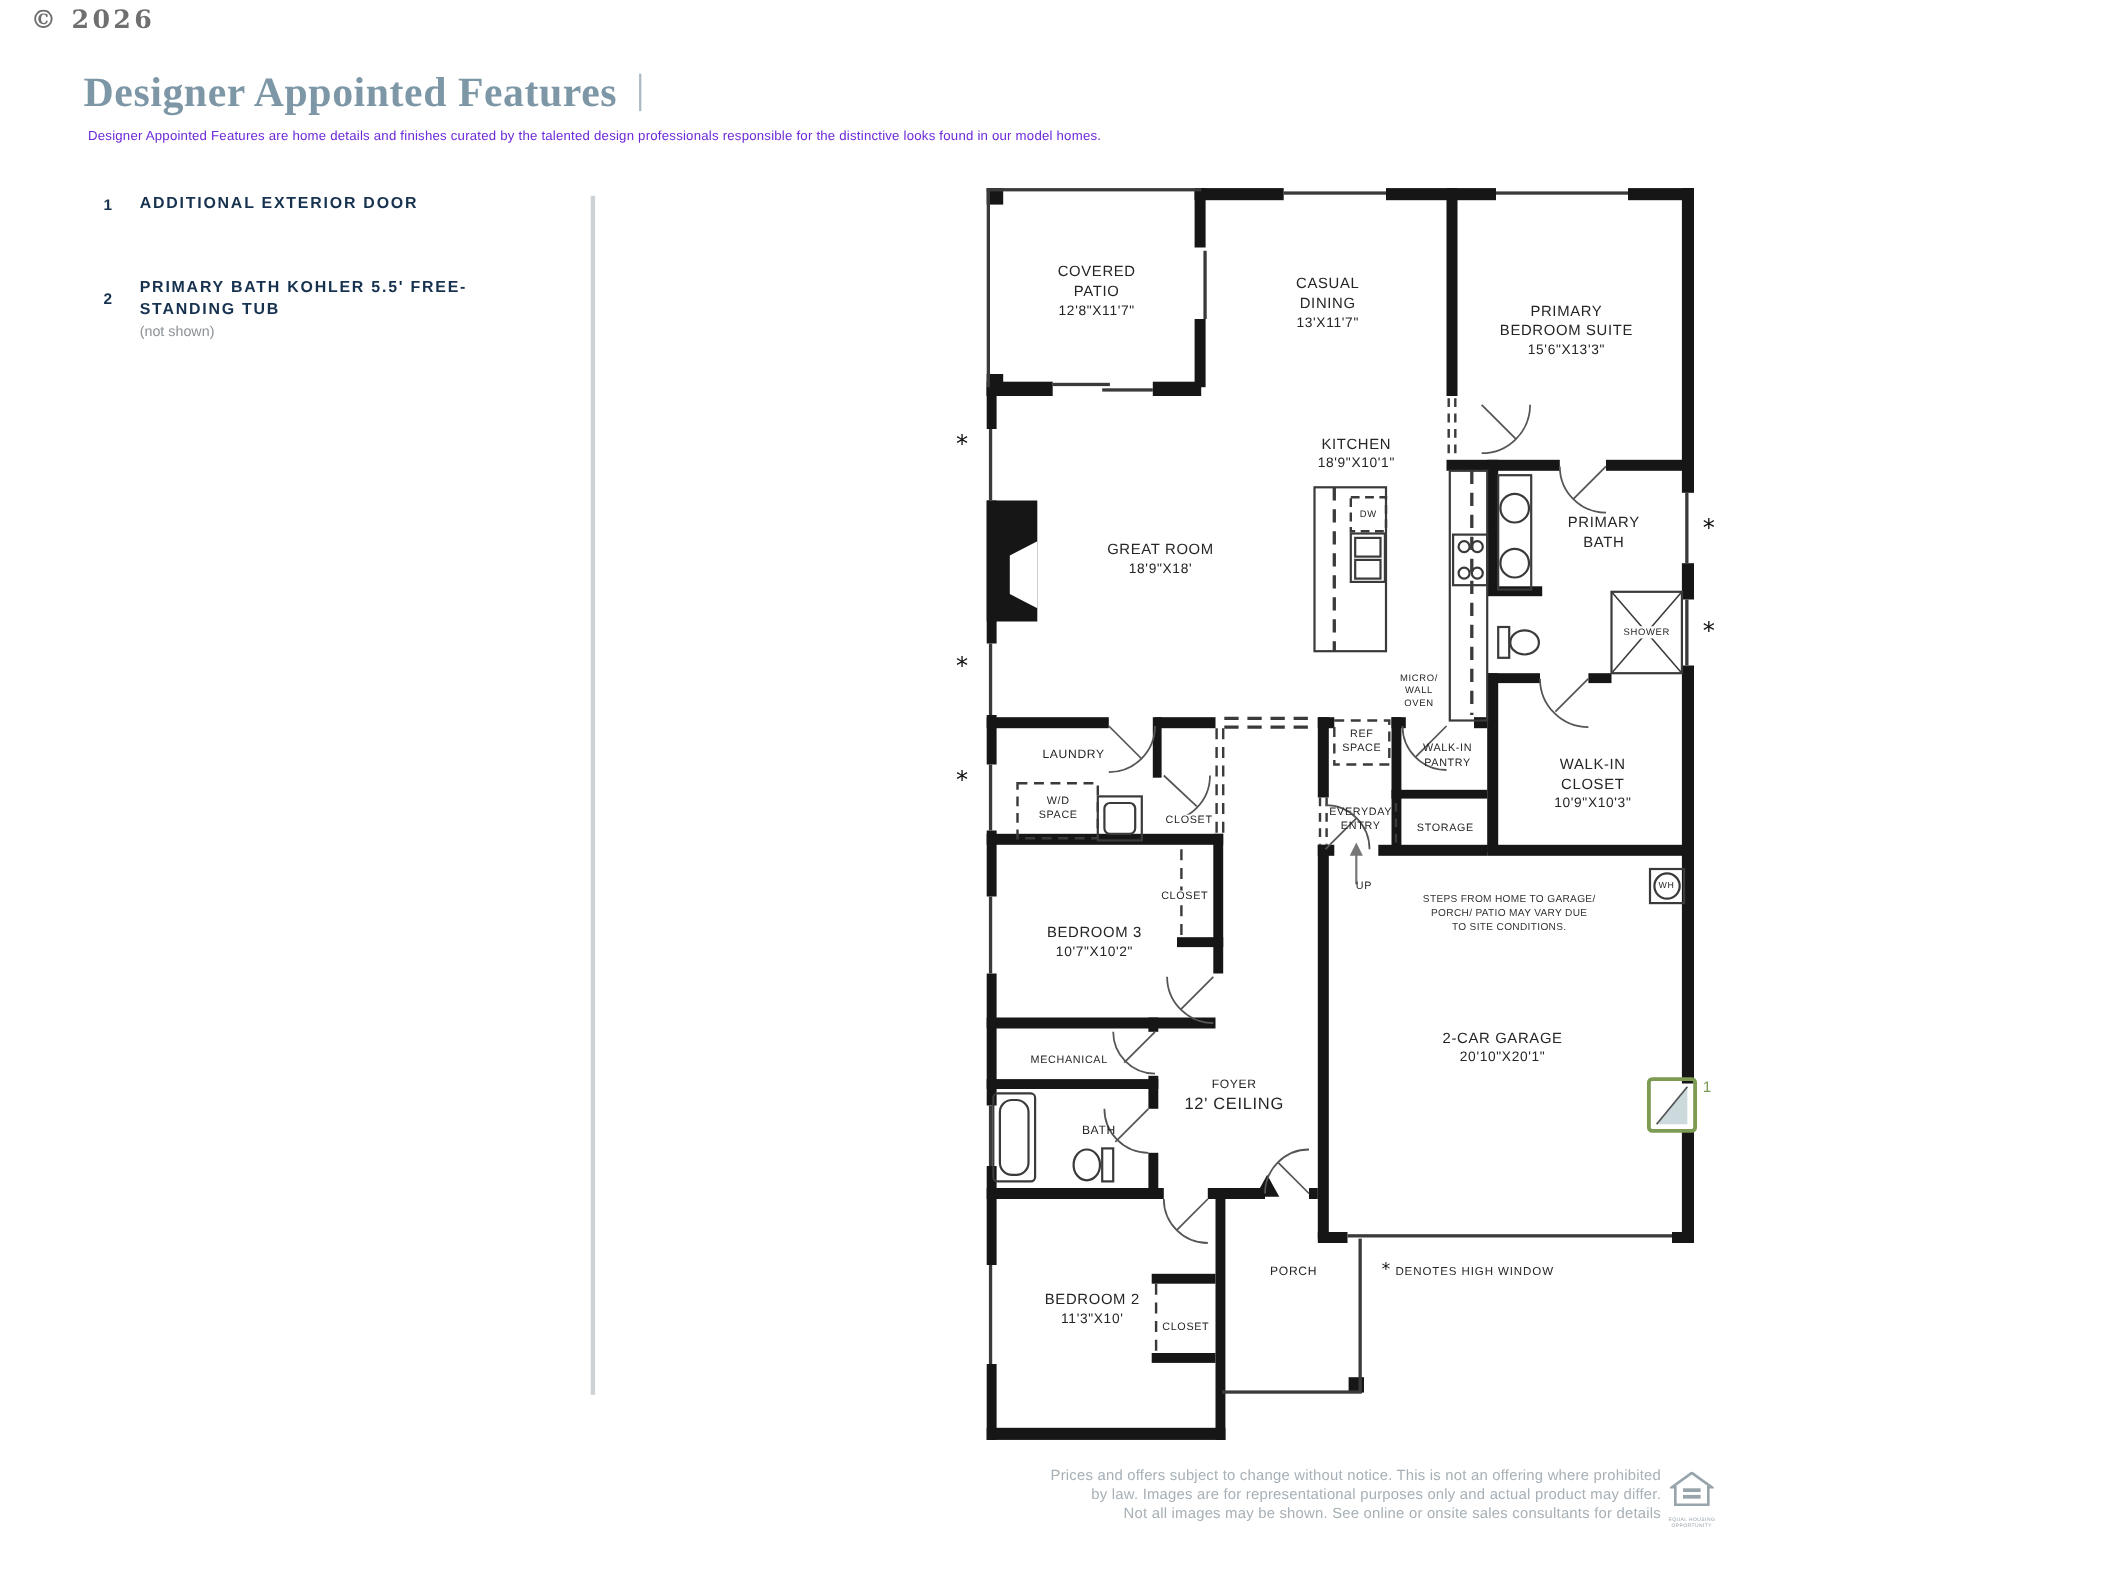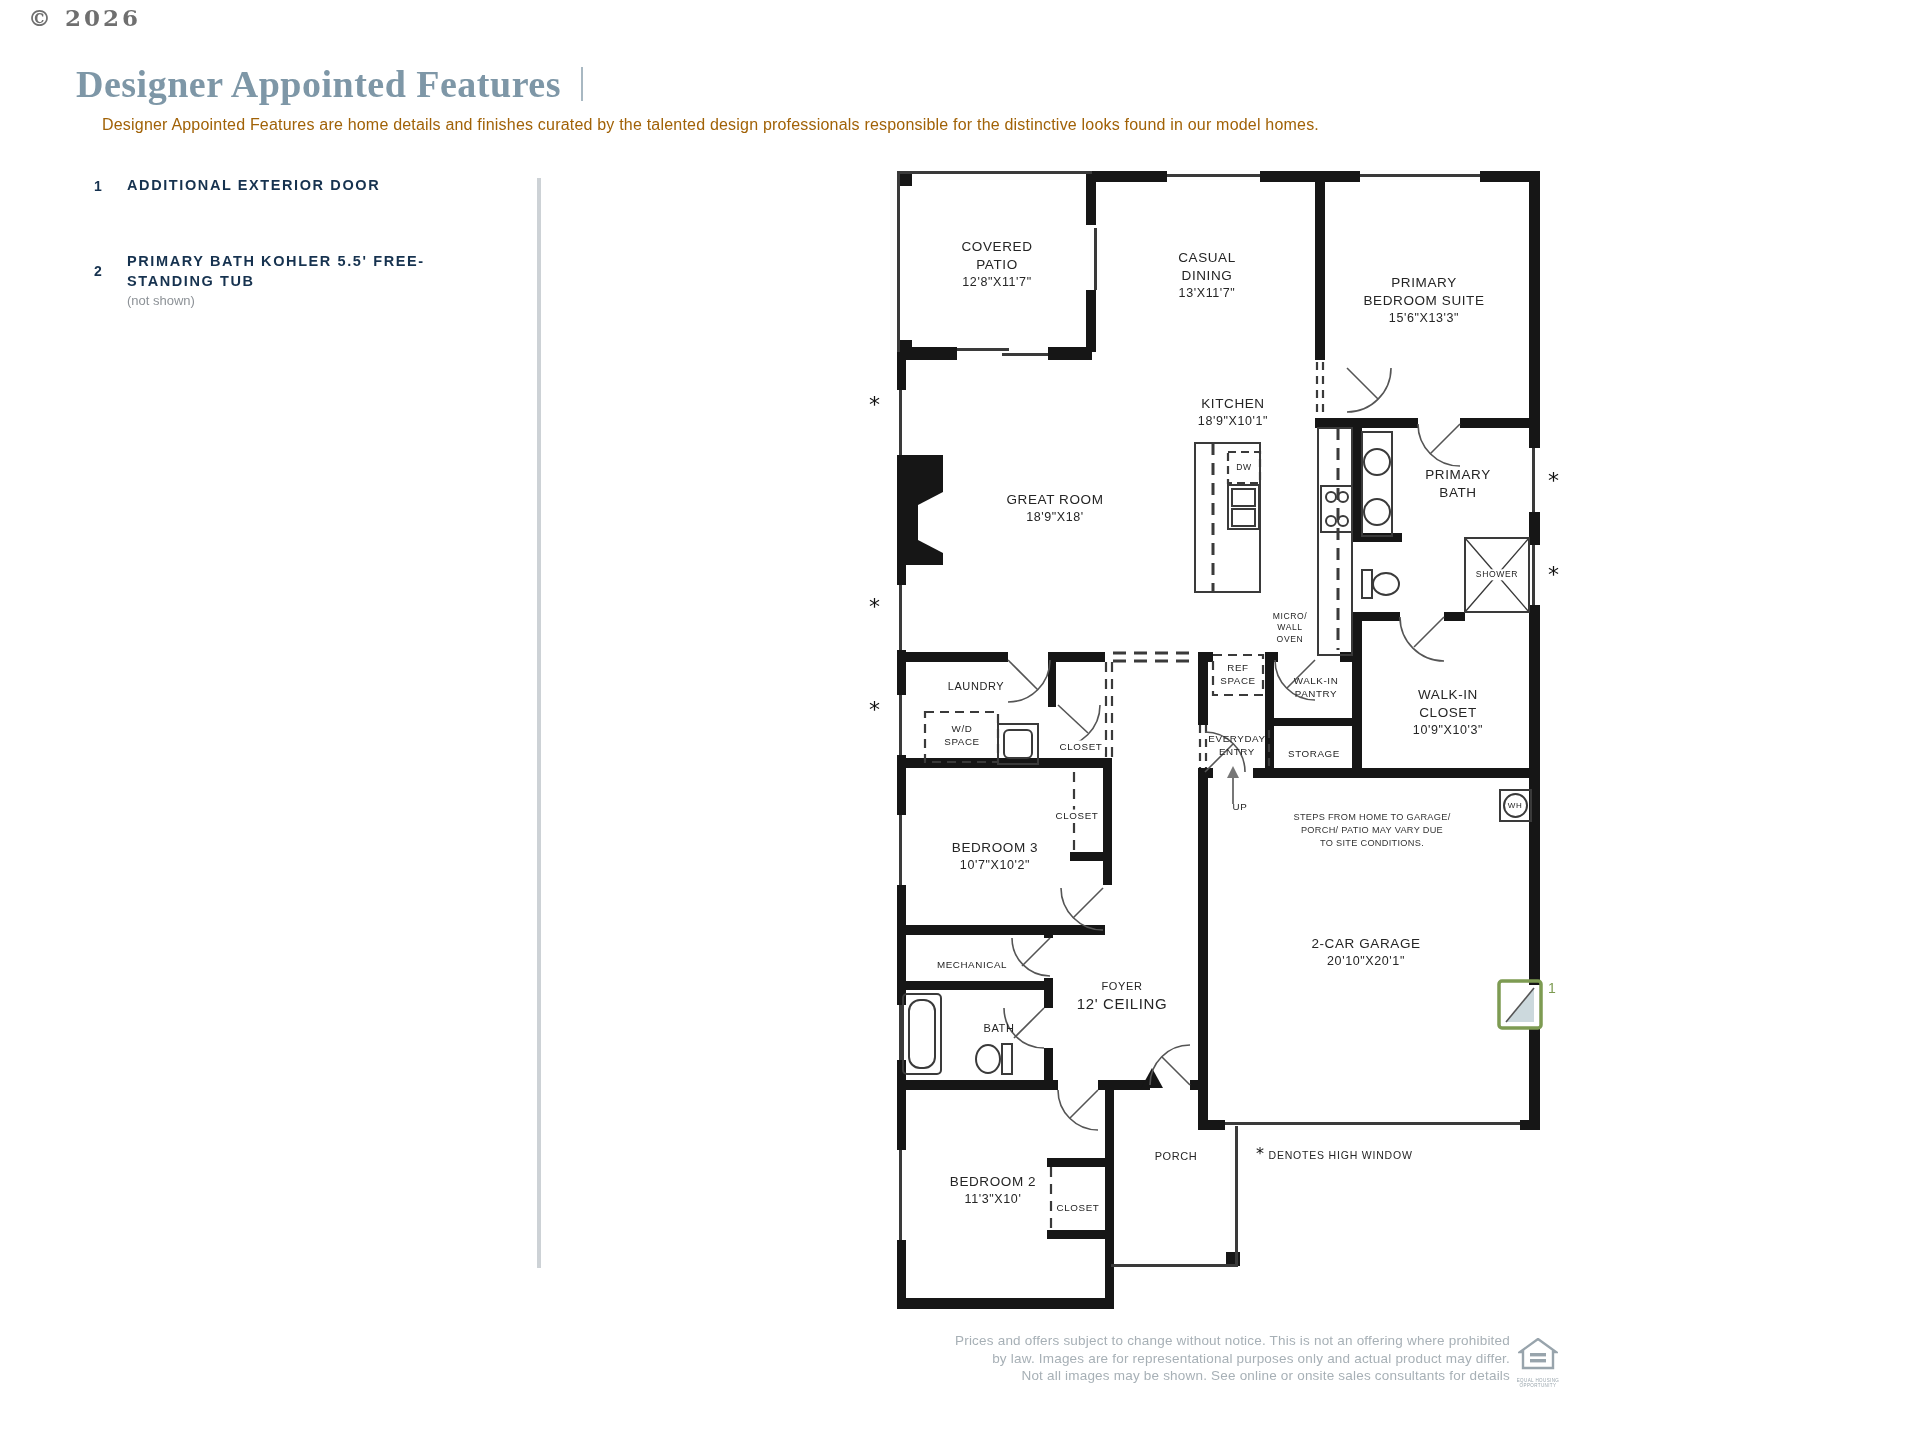--- a/index.html
+++ b/index.html
@@ -7,21 +7,21 @@
        font-family:"Liberation Sans", sans-serif;}
   .abs{position:absolute;}
   
   .copyright{left:28px;top:4px;font-family:"DejaVu Serif", serif;font-size:23px;
              font-weight:700;color:#565656;letter-spacing:3px;opacity:.85;}
   .title-row{left:76px;top:62px;display:flex;align-items:center;}
   .title-serif{font-family:"Liberation Serif", serif;font-size:38px;font-weight:700;
                color:#7e97a7;letter-spacing:.5px;}
   .title-sep{width:2px;height:34px;background:#a8b8c2;margin:0 20px;}
   .title-caps{font-size:24px;color:#16324f;letter-spacing:6px;font-weight:500;}
-  .subtitle{left:102px;top:116px;font-size:16px;color:#a16207;letter-spacing:.2px;}
+  .subtitle{left:80px;top:116px;font-size:12px;color:#6d28d9;letter-spacing:.2px;}
   
   .feat-num{position:absolute;font-size:14px;font-weight:700;color:#16324f;}
   .feat-line{position:absolute;font-size:14.5px;font-weight:700;color:#16324f;
              letter-spacing:1.6px;}
   .feat-note{position:absolute;font-size:13px;color:#8d9297;}
   .divider{left:537px;top:178px;width:4px;height:1090px;background:#cdd2d6;}
   
   .lbl{position:absolute;transform:translate(-50%,-50%);text-align:center;
        color:#252525;letter-spacing:.6px;line-height:1.32;white-space:nowrap;}
   .rm{font-size:13.5px;}

